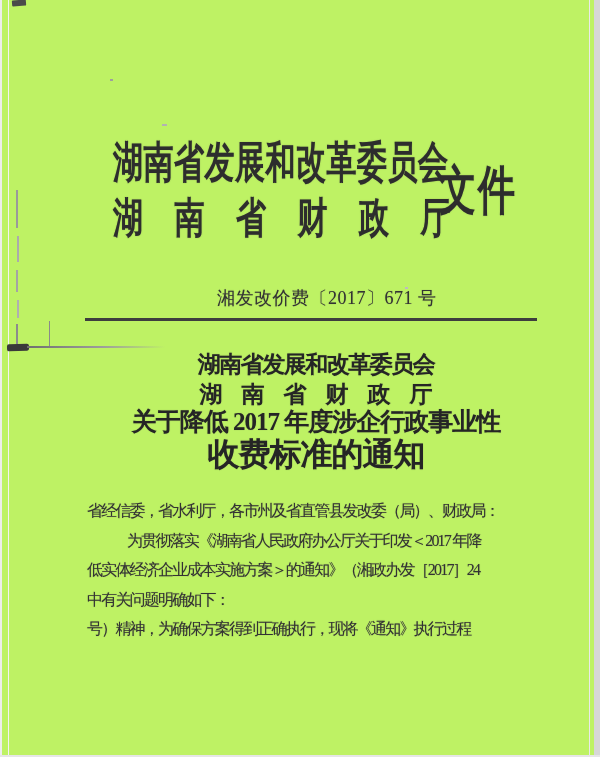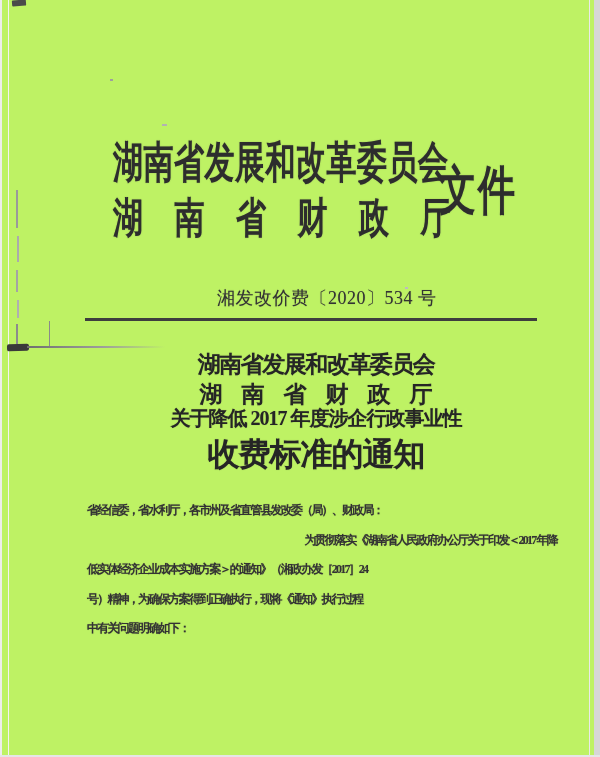--- a/index.html
+++ b/index.html
@@ -65,32 +65,31 @@
     position:absolute;left:85px;top:318px;width:452px;height:3px;
     background:#3e3e3e;
   }
 
   
   .title-block{position:absolute;left:60px;top:0;width:512px;text-align:center;color:#252525;font-weight:bold;}
   .t-line{position:absolute;left:0;width:512px;white-space:nowrap;letter-spacing:-1.5px;}
   .t1{top:349px;font-size:23px;}
   .t2{top:379px;font-size:23px;}
   .t2 span{letter-spacing:19px;margin-right:-19px;}
-  .t3{top:405px;font-size:20px;letter-spacing:-1px;}
+  .t3{top:405px;font-size:25px;letter-spacing:-1px;}
   .t4{top:433px;font-size:32px;letter-spacing:-1px;}
 
   
   .body-block{
     position:absolute;left:87px;top:496px;width:470px;
-    font-size:12px;line-height:29.5px;color:#333;
+    font-size:16px;line-height:29.5px;color:#333;
     letter-spacing:-1.8px;
-    font-weight:bold;
   }
   .b-line{white-space:nowrap;}
-  .indent-a{padding-left:40px;text-align:right;}
+  .indent-a{padding-left:40px;}
   .indent-b{padding-left:31px;}
 </style>
 </head>
 <body>
 
 <div class="page">
 
   <div class="edge-right"></div>
   <div class="edge-right-line"></div>
   <div class="edge-left"></div>
@@ -108,34 +107,34 @@
   <div class="speck s1"></div>
   <div class="speck s2"></div>
   <div class="speck s3"></div>
 
   <div class="lh-line lh1 scan-text">湖南省发展和改革委员会</div>
   <div class="lh-line lh2 scan-text">
     <span>湖南省财政厅</span>
   </div>
   <div class="lh-doctype scan-text">文件</div>
 
-  <div class="doc-number scan-text">湘发改价费〔2020〕534 号</div>
+  <div class="doc-number scan-text">湘发改价费〔2017〕671 号</div>
 
   <div class="red-rule"></div>
 
   <div class="title-block">
     <div class="t-line t1 scan-text">湖南省发展和改革委员会</div>
     <div class="t-line t2 scan-text">
       <span>湖南省财政厅</span>
     </div>
     <div class="t-line t3 scan-text">关于降低 2017 年度涉企行政事业性</div>
     <div class="t-line t4 scan-text">收费标准的通知</div>
   </div>
 
   <div class="body-block">
     <div class="b-line scan-text">省经信委，省水利厅，各市州及省直管县发改委（局）、财政局：</div>
     <div class="b-line indent-a scan-text">为贯彻落实《湖南省人民政府办公厅关于印发＜2017 年降</div>
     <div class="b-line scan-text">低实体经济企业成本实施方案＞的通知》（湘政办发［2017］24</div>
+    <div class="b-line scan-text">中有关问题明确如下：</div>
     <div class="b-line scan-text">号）精神，为确保方案得到正确执行，现将《通知》执行过程</div>
-    <div class="b-line scan-text">中有关问题明确如下：</div>
   </div>
 
 </div>
 
 </body></html>

